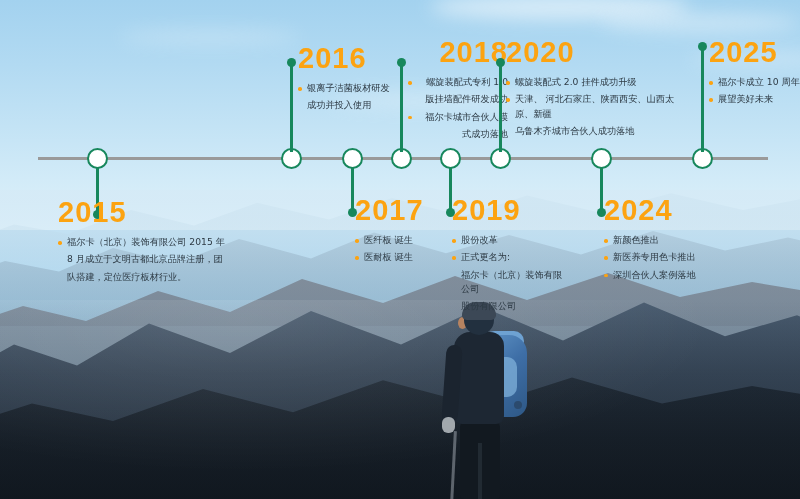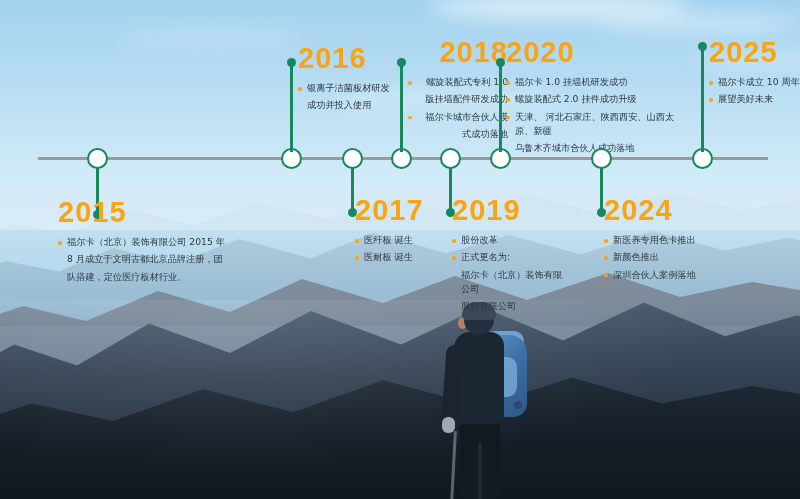--- a/index.html
+++ b/index.html
@@ -203,35 +203,34 @@
       <li class="nobullet">股份有限公司</li>
     </ul>
   </div>
 
   <div class="node" style="left:490px;"></div>
   <div class="stem" style="left:499px;top:62px;height:90px;"></div>
   <div class="stem-cap" style="left:496px;top:58px;"></div>
   <div class="entry" style="left:506px;top:38px;width:180px;">
     <div class="year">2020</div>
     <ul class="bullets">
-      <li>福尔卡 1.0 挂墙机研发成功</li>
       <li>螺旋装配式 2.0 挂件成功升级</li>
       <li>天津、 河北石家庄、陕西西安、山西太原、新疆</li>
       <li class="nobullet">乌鲁木齐城市合伙人成功落地</li>
     </ul>
   </div>
 
   <div class="node" style="left:591px;"></div>
   <div class="stem" style="left:600px;top:168px;height:44px;"></div>
   <div class="stem-cap" style="left:597px;top:208px;"></div>
   <div class="entry" style="left:604px;top:196px;width:120px;">
     <div class="year">2024</div>
     <ul class="bullets">
+      <li>新颜色推出</li>
       <li>新医养专用色卡推出</li>
-      <li>新颜色推出</li>
       <li>深圳合伙人案例落地</li>
     </ul>
   </div>
 
   <div class="node" style="left:692px;"></div>
   <div class="stem" style="left:701px;top:46px;height:106px;"></div>
   <div class="stem-cap" style="left:698px;top:42px;"></div>
   <div class="entry" style="left:709px;top:38px;width:92px;">
     <div class="year">2025</div>
     <ul class="bullets">

